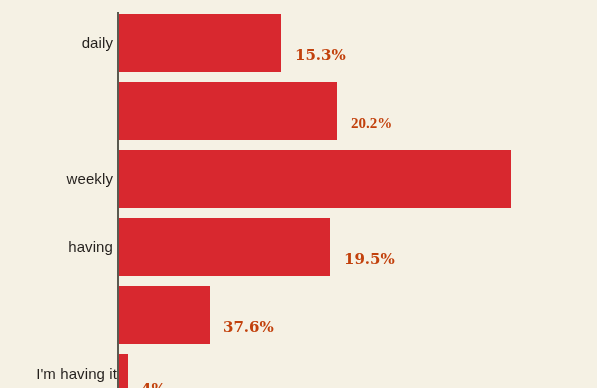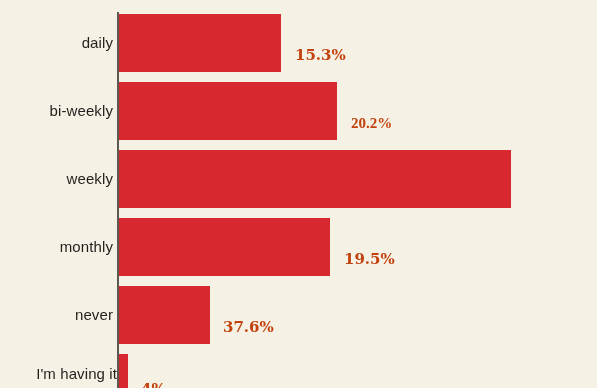--- a/index.html
+++ b/index.html
@@ -72,38 +72,36 @@
 
   <div id="axis-line"></div>
 
   <div class="bar-row" style="top:14px;">
     <div class="cat-label">daily</div>
     <div class="bar" style="width:162px;"></div>
     <div class="val-label" style="left:295px;">15.3%</div>
   </div>
 
   <div class="bar-row" style="top:82px;">
-    <div class="cat-label">bi-weekly</div>
     <div class="bar" style="width:218px;"></div>
     <div class="val-label" style="left:351px;font-family:Liberation Serif, serif;">20.2%</div>
   </div>
 
   <div class="bar-row" style="top:150px;">
     <div class="cat-label">weekly</div>
     <div class="bar" style="width:392px;"></div>
   </div>
 
   <div class="bar-row" style="top:218px;">
-    <div class="cat-label">monthly</div>
+    <div class="cat-label">having</div>
     <div class="bar" style="width:211px;"></div>
     <div class="val-label" style="left:344px;text-align:right;">19.5%</div>
   </div>
 
   <div class="bar-row" style="top:286px;">
-    <div class="cat-label">never</div>
     <div class="bar" style="width:91px;"></div>
     <div class="val-label" style="left:223px;">37.6%</div>
   </div>
 
   <div class="bar-row" style="top:354px;">
     <div class="cat-label" style="right:480px; height:40px; line-height:40px;">I'm having it</div>
     <div class="bar" style="width:9px;"></div>
     <div class="val-label" style="left:141px; height:46px; line-height:46px;">4%</div>
   </div>
 

